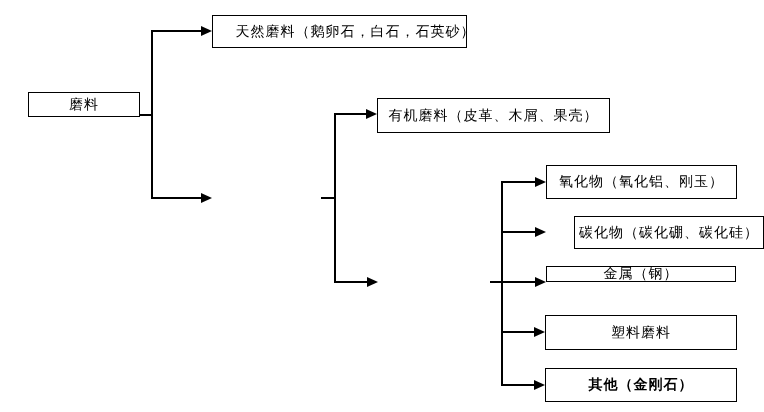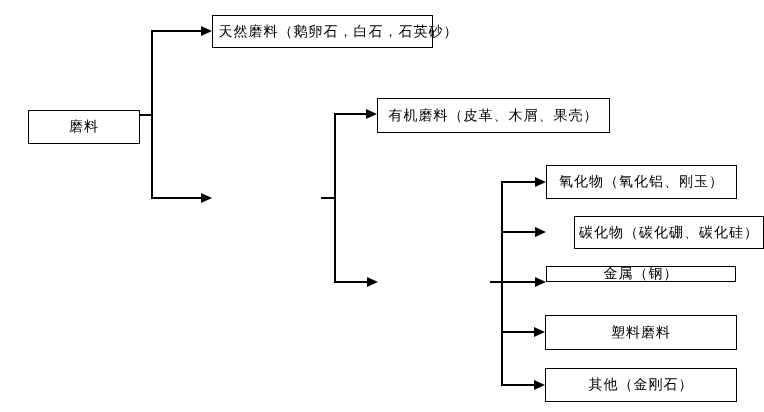--- a/index.html
+++ b/index.html
@@ -45,37 +45,37 @@
     border-top: 5px solid transparent;
     border-bottom: 5px solid transparent;
     border-left: 11px solid #000000;
   }
 </style>
 </head>
 <body>
 
 <div id="canvas">
 
-  <div class="box" style="left:28px; top:110px; width:112px; height:34px;">磨料</div>
+  <div class="box" style="left:28px; top:92px; width:112px; height:25px;">磨料</div>
 
-  <div class="box" style="left:212px; top:15px; width:221px; height:33px;padding-left:32px;">天然磨料（鹅卵石，白石，石英砂）</div>
+  <div class="box" style="left:212px; top:15px; width:255px; height:33px;padding-left:32px;">天然磨料（鹅卵石，白石，石英砂）</div>
 
 
   <div class="box" style="left:377px; top:98px; width:233px; height:35px;">有机磨料（皮革、木屑、果壳）</div>
 
 
   <div class="box" style="left:546px; top:165px; width:191px; height:34px;">氧化物（氧化铝、刚玉）</div>
 
   <div class="box" style="left:546px; top:216px; width:190px; height:33px;margin-left:28px;">碳化物（碳化硼、碳化硅）</div>
 
   <div class="box" style="left:546px; top:266px; width:190px; height:16px;">金属（钢）</div>
 
   <div class="box" style="left:545px; top:315px; width:192px; height:35px;">塑料磨料</div>
 
-  <div class="box" style="left:545px; top:368px; width:192px; height:34px;">其他（金刚石）</div>
+  <div class="box" style="left:545px; top:368px; width:192px; height:34px;font-weight:bold;">其他（金刚石）</div>
 
   <div class="hline" style="left:139px; top:114px; width:14px;"></div>
   <div class="vline" style="left:151px; top:30px; height:169px;"></div>
 
   <div class="hline" style="left:151px; top:30px; width:51px;"></div>
   <div class="arrowhead" style="left:201px; top:26px;"></div>
 
   <div class="hline" style="left:151px; top:197px; width:51px;"></div>
   <div class="arrowhead" style="left:201px; top:193px;"></div>
 

